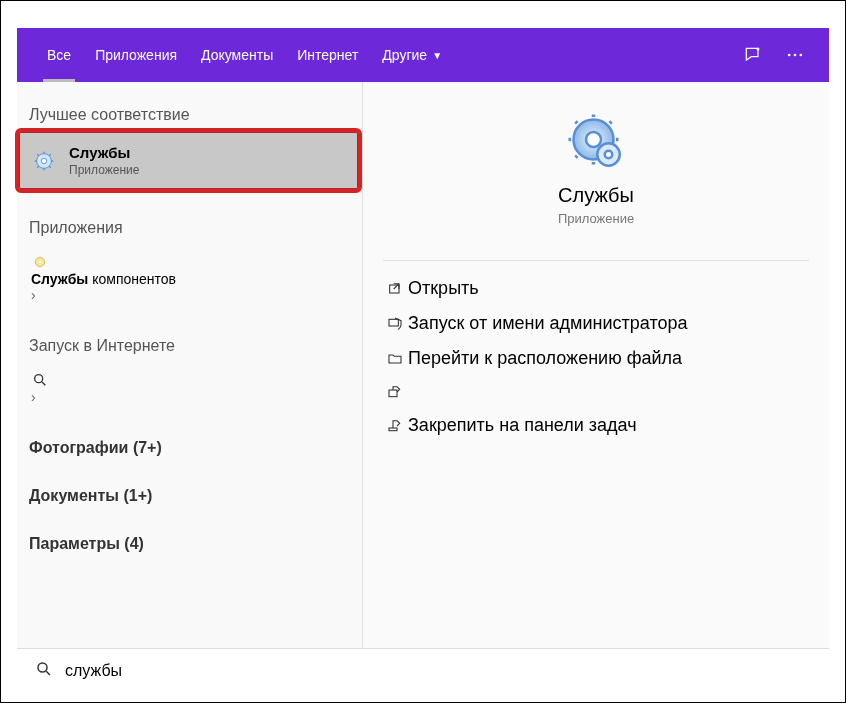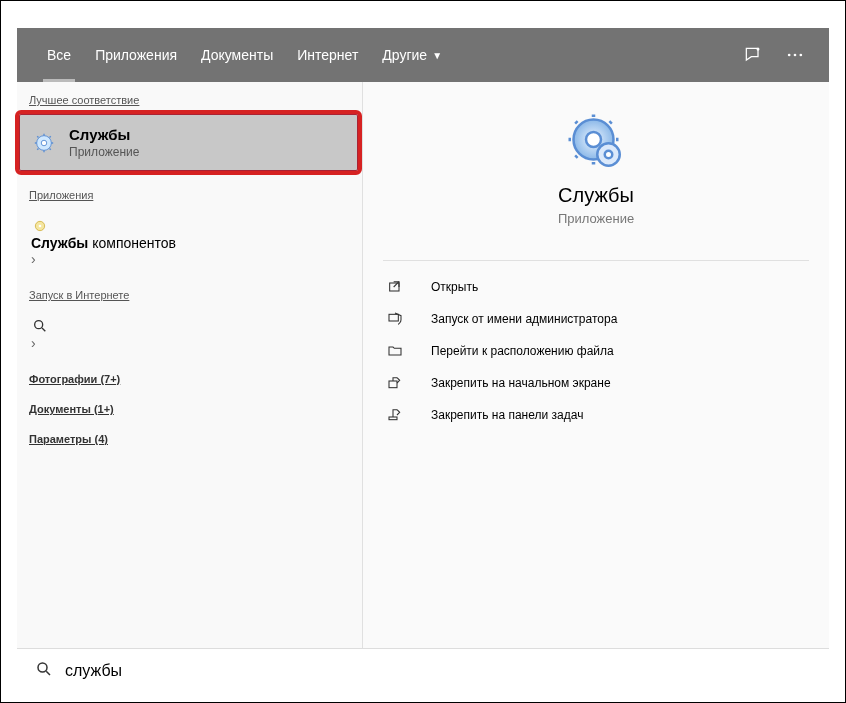--- a/index.html
+++ b/index.html
@@ -16,21 +16,21 @@
     height: 100%;
     position: relative;
   }
   .window {
     width: 100%;
     height: 100%;
     display: flex;
     flex-direction: column;
   }
   .top-tabs {
-    background: #737373;
+    background: #6d28d9;
     display: flex;
     align-items: center;
     height: 54px;
     padding: 0 18px;
     color: #fff;
   }
   .tab {
     color: #fff;
     font-size: 14px;
     padding: 0 12px;
@@ -62,24 +62,23 @@
     background: #f2f2f2;
     min-height: 0;
   }
   .left-pane {
     width: 345px;
     display: flex;
     flex-direction: column;
     background: #f9f9f9;
   }
   .section-label {
-    font-size: 11px;
+    font-size: 16px;
     color: #555;
-    padding: 12px 12px 6px 12px;
-    text-decoration: underline;
+    padding: 24px 12px 6px 12px;
   }
   .best-match {
     display: flex;
     align-items: center;
     padding: 12px 14px;
     background: #c8c8c8;
     border: 4px solid #d62222;
     border-radius: 6px;
     margin: -2px 0 2px -2px;
     box-shadow: 0 0 0 1px #a23 inset;
@@ -125,23 +124,23 @@
     padding-bottom: 24px;
   }
   .big-icon { width: 60px; height: 60px; margin-bottom: 12px;}
   .preview-title { font-size: 20px; font-weight: 400; }
   .preview-sub { font-size: 13px; color: #777; margin-top: 4px; }
   .preview-divider { height: 1px; background: #e0e0e0; margin: 10px 20px 10px 20px; }
   .action-row {
     display: flex;
     align-items: center;
     padding: 7px 24px;
-    font-size: 12px;
+    font-size: 18px;
     cursor: pointer;
-    gap: 26px;
+    gap: 3px;
   }
   .action-row .aicon { width: 18px; height: 18px; display:flex; align-items:center; }
   .search-bar {
     height: 44px;
     background: #fff;
     border-top: 1px solid #ddd;
     display: flex;
     align-items: center;
     padding: 0 18px;
     font-size: 16px;
@@ -291,21 +290,20 @@
         <span>Перейти к расположению файла</span>
       </div>
       <div class="action-row">
         <span class="aicon">
               <svg width="16" height="16" viewBox="0 0 24 24" fill="none" stroke="#333" stroke-width="1.6">
                 <rect x="3" y="9" width="12" height="10"></rect>
                 <path d="M9 9V4l6 0"></path>
                 <path d="M15 4l4 4-4 4"></path>
               </svg>
             </span>
-        <span>Закрепить на начальном экране</span>
       </div>
       <div class="action-row">
         <span class="aicon">
               <svg width="16" height="16" viewBox="0 0 24 24" fill="none" stroke="#333" stroke-width="1.6">
                 <rect x="3" y="15" width="12" height="4"></rect>
                 <path d="M9 15V4l6 0"></path>
                 <path d="M15 4l4 4-4 4"></path>
               </svg>
             </span>
         <span>Закрепить на панели задач</span>

